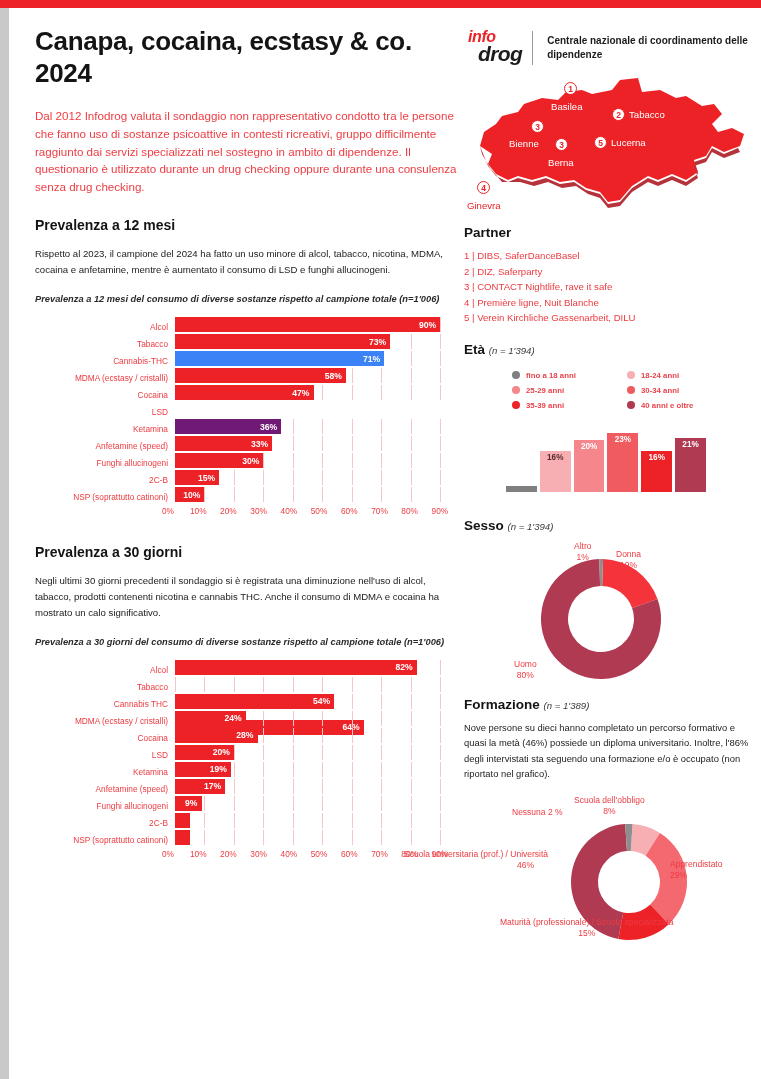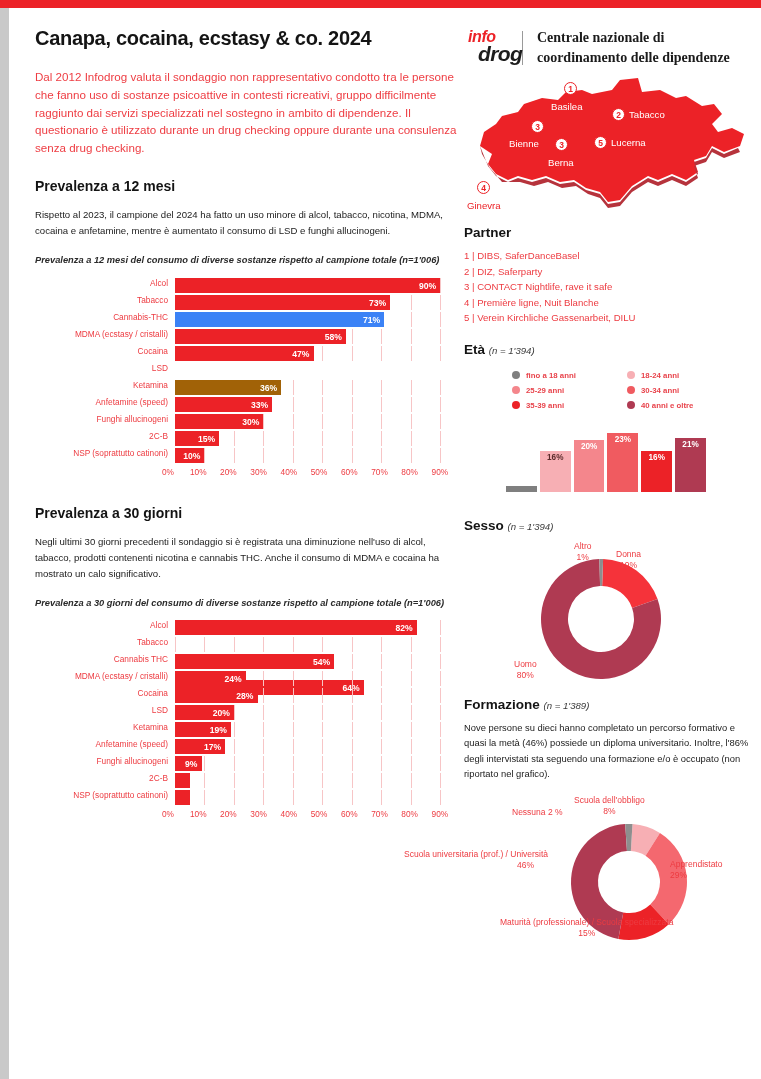--- a/index.html
+++ b/index.html
@@ -11,33 +11,33 @@
     position:relative;
   }
   .page{position:relative;width:761px;height:1079px;background:#fff;overflow:hidden;}
   .top-bar{position:absolute;left:0;top:0;width:761px;height:8px;background:#EC2227;}
   .left-strip{position:absolute;left:0;top:8px;width:9px;height:1071px;background:#c9c9c9;}
   .content{position:absolute;left:9px;top:8px;width:752px;height:1071px;}
 
   
   .col-left{position:absolute;left:26px;top:18px;width:425px;}
   .main-title{
-    font-size:20px;font-weight:bold;color:#141414;line-height:1.22;
+    font-size:26px;font-weight:bold;color:#141414;line-height:1.22;
     letter-spacing:-0.3px;margin:0 0 18px 0;
   }
   .intro{
     font-size:11.6px;color:#EE3D43;line-height:1.52;margin:0 0 22px 0;
   }
   .sec-h{font-size:14px;font-weight:bold;color:#141414;margin:0 0 13px 0;}
   .body-txt{font-size:9.6px;color:#1b1b1b;line-height:1.65;margin:0 0 15px 0;}
   .cap{font-size:9.3px;font-style:italic;font-weight:bold;color:#2a2a2a;line-height:1.5;margin:0 0 10px 0;}
 
   
   .bchart{position:relative;width:420px;}
-  .brow{display:flex;align-items:flex-start;height:15px;margin-bottom:2px;}
+  .brow{display:flex;align-items:flex-end;height:15px;margin-bottom:2px;}
   .blabel{
     width:133px;text-align:right;padding-right:7px;
     font-size:8.3px;color:#ED3B41;white-space:nowrap;
     overflow:visible;
   }
   .btrack{position:relative;flex:1;height:15px;}
   .bgrid{position:absolute;left:0;top:0;width:100%;height:100%;}
   .bgrid span{position:absolute;top:0;bottom:0;width:1px;background:#f7c5c6;}
   .bfill{
     position:absolute;left:0;top:0;height:15px;background:#EC2227;
@@ -58,21 +58,21 @@
   .logo-mark{width:78px;position:relative;height:40px;}
   .logo-info{
     position:absolute;left:4px;top:0px;font-size:16px;font-weight:bold;
     font-style:italic;color:#EC2227;letter-spacing:-0.4px;
   }
   .logo-drog{
     position:absolute;left:14px;top:14px;font-size:21px;font-weight:bold;
     font-style:italic;color:#1c1c1c;letter-spacing:-0.6px;
   }
   .logo-div{width:1px;height:34px;background:#9a9a9a;margin:0 14px 0 6px;}
-  .logo-tag{font-size:14px;color:#1b1b1b;line-height:1.42;font-weight:600;font-family:Liberation Serif, serif;}
+  .logo-tag{font-size:10px;color:#1b1b1b;line-height:1.42;font-weight:600;}
 
   
   .map-wrap{position:relative;width:290px;height:145px;margin-top:2px;}
   .map-svg{position:absolute;left:-2px;top:0;}
   .pin{
     position:absolute;width:13px;height:13px;border-radius:50%;
     background:#ffffff;color:#EC2227;font-size:8.5px;font-weight:bold;
     display:flex;align-items:center;justify-content:center;
     border:1px solid #EC2227;box-sizing:border-box;
   }
@@ -229,21 +229,21 @@
                 <span style="left: 10.5263%;"></span>
                 <span style="left: 21.0526%;"></span>
                 <span style="left: 31.5789%;"></span>
                 <span style="left: 42.1053%;"></span>
                 <span style="left: 52.6316%;"></span>
                 <span style="left: 63.1579%;"></span>
                 <span style="left: 73.6842%;"></span>
                 <span style="left: 84.2105%;"></span>
                 <span style="left: 94.7368%;"></span>
               </div>
-              <div class="bfill" style="width: 37.8947%; background: #a16207;">
+              <div class="bfill" style="width: 37.8947%; background: #701a75;">
                 <span class="bval">36%</span>
               </div>
             </div>
           </div>
           <div class="brow">
             <div class="blabel">Anfetamine (speed)</div>
             <div class="btrack">
               <div class="bgrid">
                 <span style="left: 0%;"></span>
                 <span style="left: 10.5263%;"></span>

